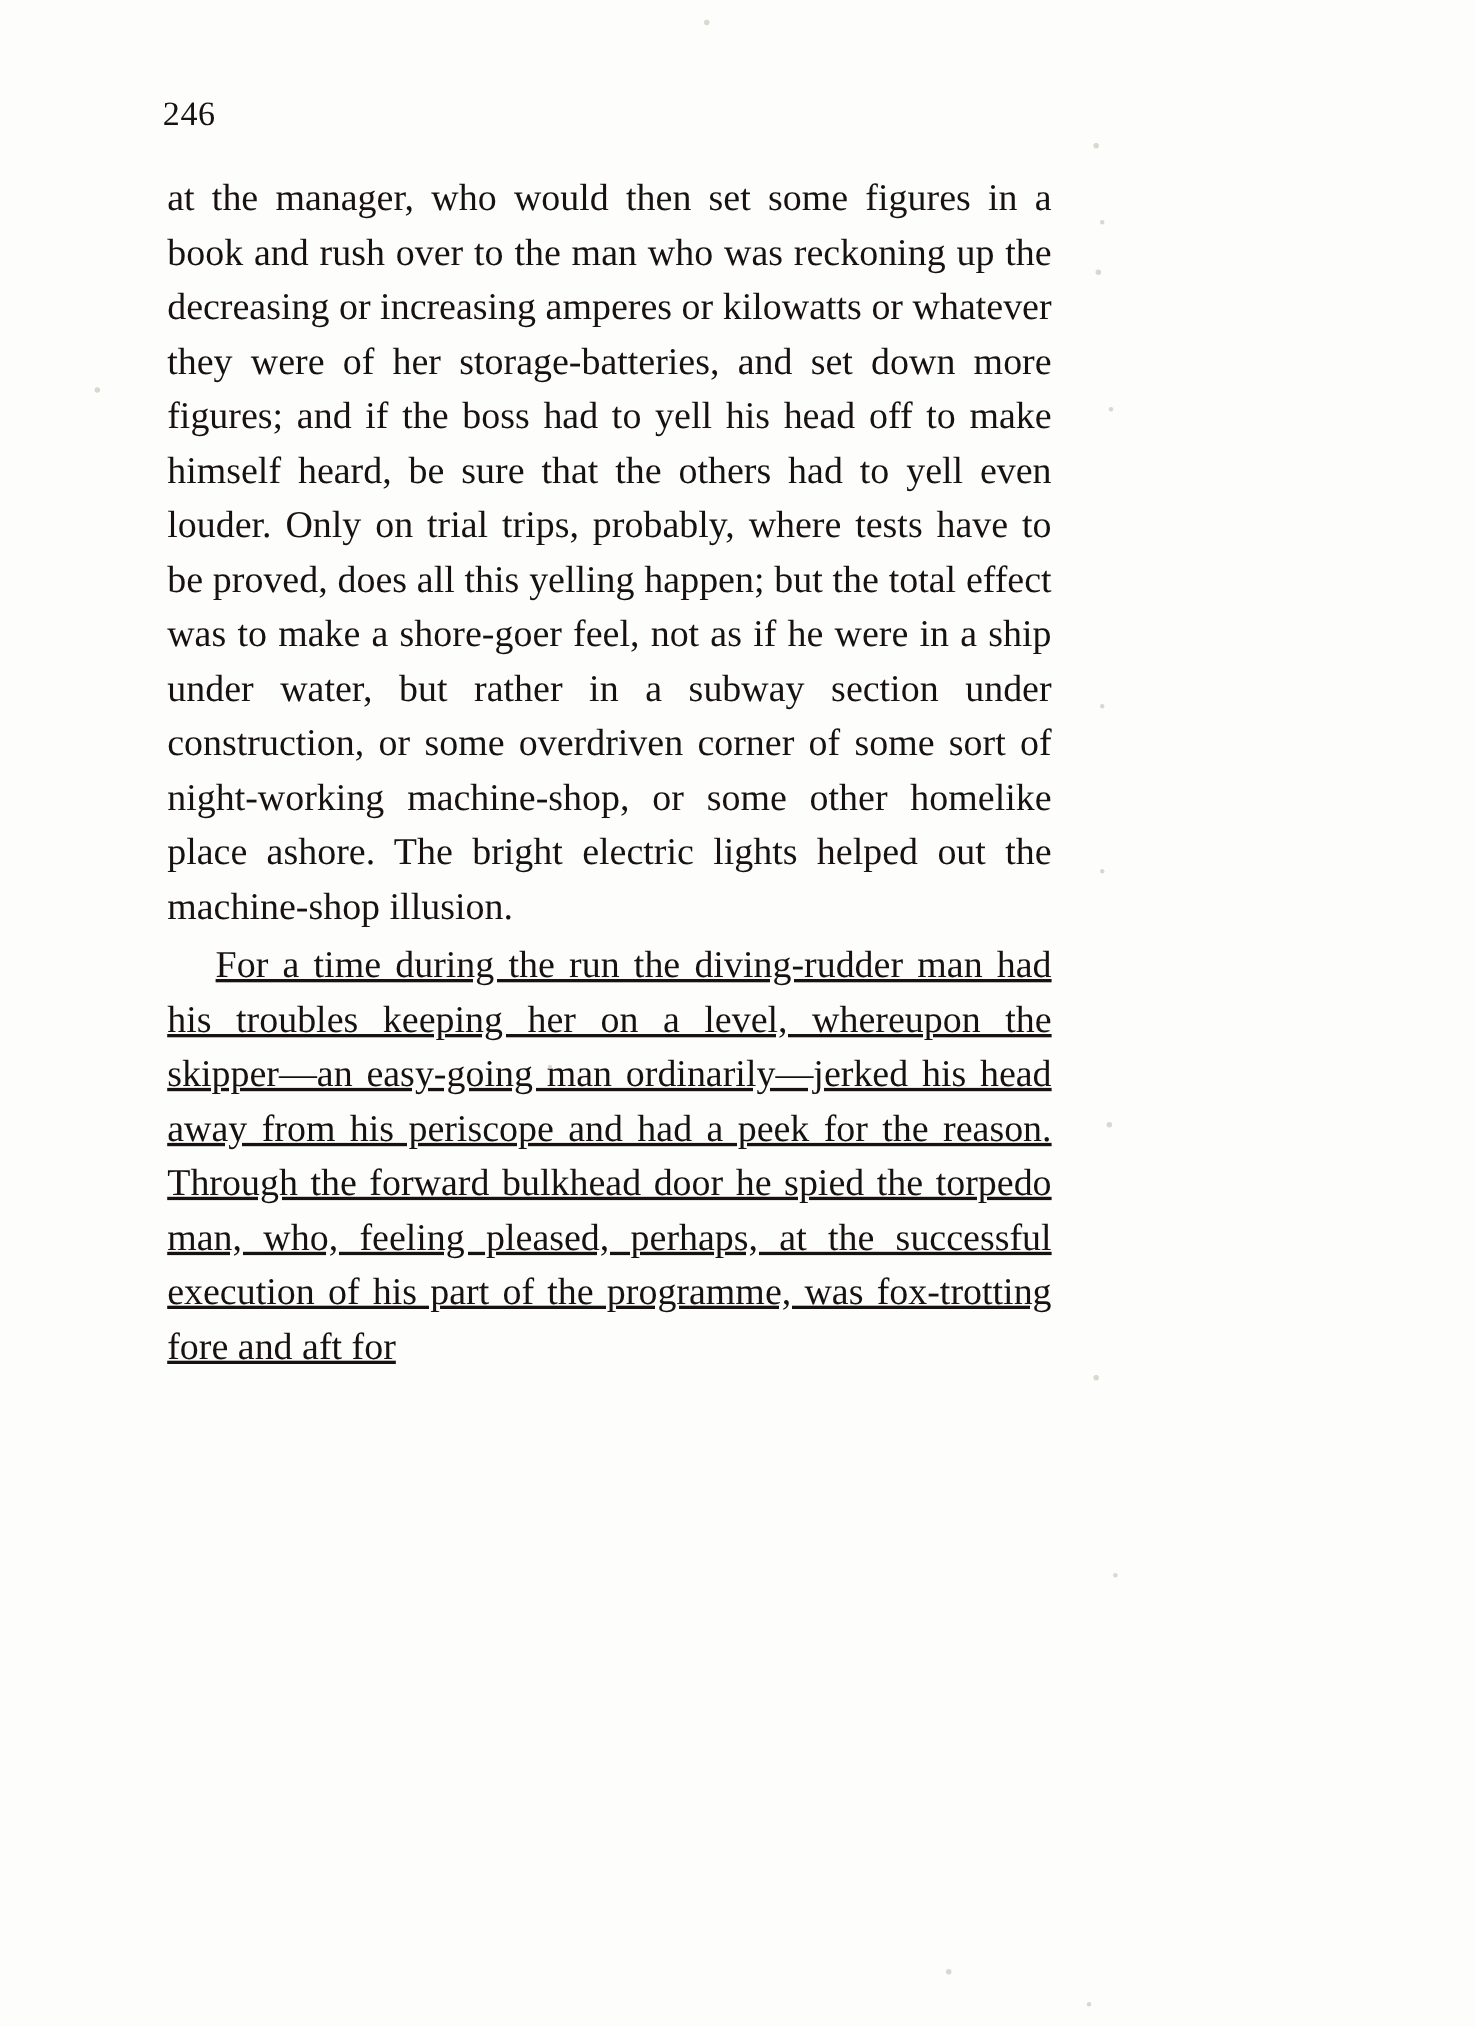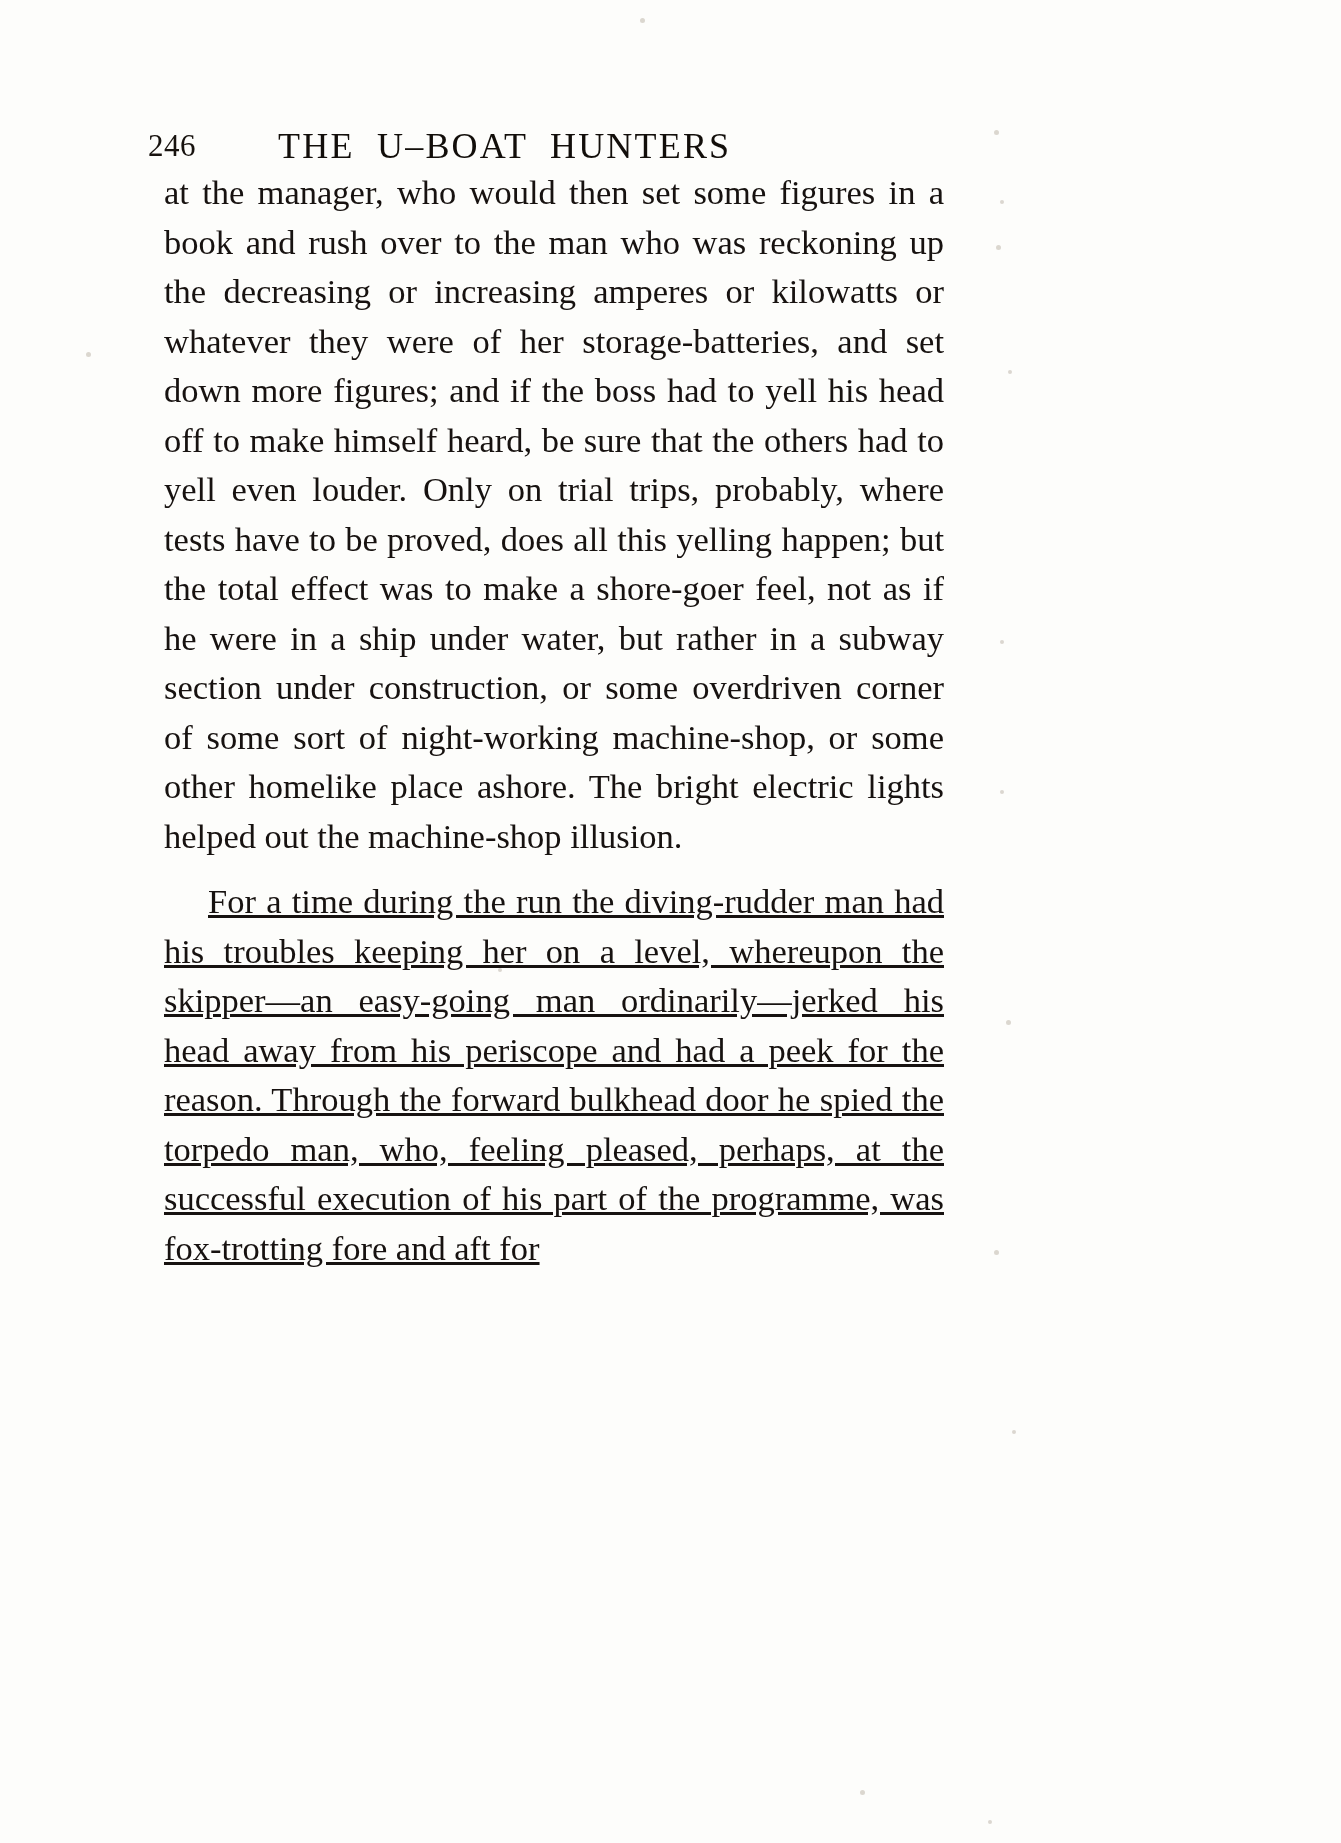--- a/index.html
+++ b/index.html
@@ -20,22 +20,21 @@
     inset: 0;
     background: #fdfdfb;
   }
   .page-header {
     position: absolute;
     top: 74px;
     left: 148px;
     width: 810px;
     height: 48px;
     display: flex;
-    align-items: center;
-    margin-top: 48px;
+    align-items: flex-end;
   }
   .folio {
     font-family: "Liberation Serif", serif;
     font-size: 31px;
     letter-spacing: 0.5px;
     color: #17120e;
     width: 120px;
     flex: 0 0 120px;
   }
   .running-head {
@@ -47,21 +46,21 @@
     white-space: pre;
     padding-left: 10px;
   }
   .body-text {
     position: absolute;
     top: 152px;
     left: 148px;
     width: 812px;
   }
   .para {
-    margin: 16px;
+    margin: 4px;
     font-size: 34.5px;
     line-height: 49.5px;
     text-align: justify;
     text-justify: inter-word;
     color: #171210;
     -webkit-hyphens: none;
     hyphens: none;
   }
   .para + .para {
     margin-top: 0px;
@@ -78,21 +77,20 @@
     opacity: 0.75;
   }
 </style>
 </head>
 <body>
 
 <div class="page">
 
   <div class="page-header">
     <div class="folio">246</div>
-    <div class="running-head">THE  U–BOAT  HUNTERS</div>
   </div>
 
   <div class="body-text">
     <p class="para">at the manager, who would then set some figures in a book and rush over to the man who was reckoning up the decreasing or increasing amperes or kilowatts or whatever they were of her storage-batteries, and set down more figures; and if the boss had to yell his head off to make himself heard, be sure that the others had to yell even louder.   Only on trial trips, probably, where tests have to be proved, does all this yelling happen; but the total effect was to make a shore-goer feel, not as if he were in a ship under water, but rather in a subway section under construction, or some overdriven corner of some sort of night-working machine-shop, or some other homelike place ashore.   The bright electric lights helped out the machine-shop illusion.</p>
     <p class="para indent">For a time during the run the diving-rudder man had his troubles keeping her on a level, whereupon the skipper—an easy-going man ordinarily—jerked his head away from his periscope and had a peek for the reason. Through the forward bulkhead door he spied the torpedo man, who, feeling pleased, perhaps, at the successful execution of his part of the programme, was fox-trotting fore and aft for</p>
   </div>
 
   <span class="speck" style="left:994px; top:130px; width:5px; height:5px;"></span>
   <span class="speck" style="left:1000px; top:200px; width:4px; height:4px;"></span>
   <span class="speck" style="left:996px; top:245px; width:5px; height:5px;"></span>

